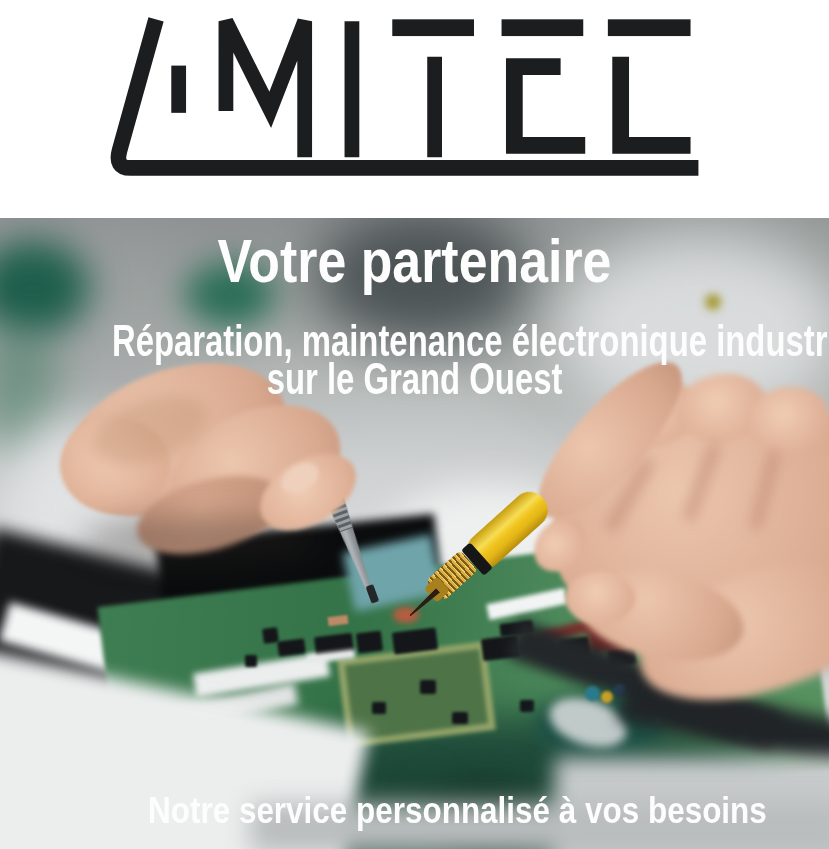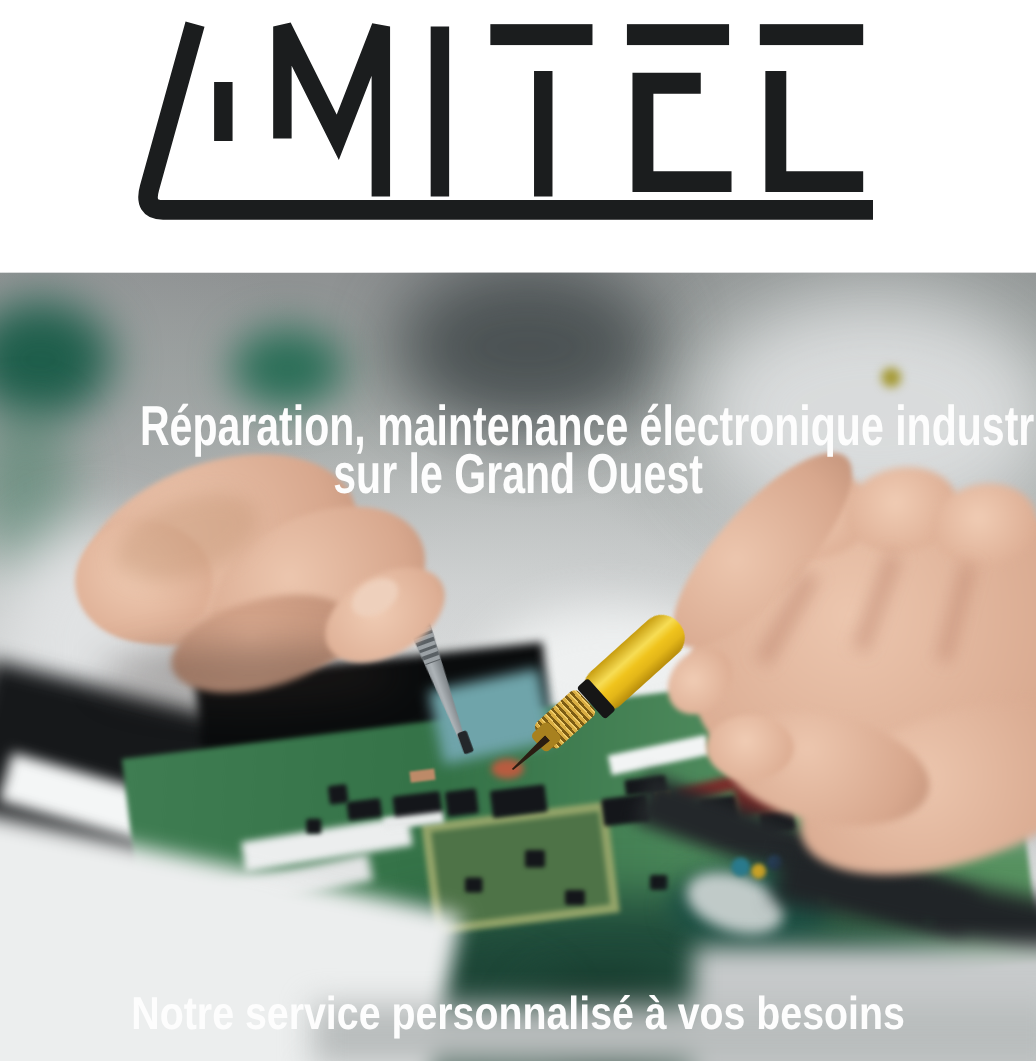--- a/index.html
+++ b/index.html
@@ -22,21 +22,21 @@
   .skin1{background:radial-gradient(circle at 40% 35%, #ecc6ae, #d8a88e 70%, #c3937a 100%);}
   .skin2{background:radial-gradient(circle at 45% 40%, #f0ccb4, #ddae94 75%, #c89678 100%);}
   .chip{background:#14161a;border-radius:2px;filter:blur(1.5px);}
   
   .overlay{position:absolute;left:0;width:100%;text-align:center;color:var(--text-white,#fdfdfd);
            font-weight:bold;margin:0;z-index:10;}
   .condense{display:block;white-space:nowrap;transform:scaleX(.85);transform-origin:50% 50%;}
   .headline{top:8px;font-size:61px;line-height:70px;}
   .subheadline{top:104px;font-size:45px;line-height:38px;}
   .subheadline .condense{transform:scaleX(.73);}
-  .tagline{top:571px;font-size:37px;line-height:43px;}
+  .tagline{top:571px;font-size:37px;line-height:43px;text-align:right;}
 </style>
 </head>
 <body>
 
 <div class="page">
 
   <header class="logo-header">
     <svg width="630" height="190" viewBox="0 0 640 190">
       <g fill="none" stroke="var(--logo-black,#1b1d1e)" stroke-linejoin="miter">
 
@@ -157,20 +157,23 @@
       <div class="s" style="left:471px;top:324px;width:12px;height:34px;background:#161616;border-radius:3px;transform:rotate(-42deg);z-index:5;"></div>
       <div class="s" style="left:429px;top:344px;width:46px;height:27px;border-radius:5px;transform:rotate(-42deg);background:repeating-linear-gradient(90deg,#7c5c14 0 2px,var(--brass-gold,#d9ad42) 2px 4px,#f0cd6a 4px 5px);z-index:5;"></div>
       <div class="s" style="left:428px;top:362px;width:18px;height:19px;background:#a8811f;border-radius:4px;transform:rotate(-42deg);z-index:5;"></div>
       <div class="s" style="left:405px;top:382px;width:38px;height:6px;background:#2b1d12;clip-path:polygon(0 40%,100% 0,100% 100%,0 60%);transform:rotate(-42deg);z-index:5;"></div>
       <div class="s el" style="left:393px;top:389px;width:26px;height:16px;background:#b85c40;filter:blur(3px);z-index:4;"></div>
 
       <div class="s el skin2" style="left:531px;top:304px;width:58px;height:46px;transform:rotate(-48deg);filter:blur(2px);z-index:6;"></div>
       <div class="s el skin2" style="left:565px;top:354px;width:70px;height:52px;filter:blur(2px);z-index:6;"></div>
     </div>
 
+    <h1 class="overlay headline">
+        <span class="condense">Votre partenaire</span>
+      </h1>
     <p class="overlay subheadline">
         <span class="condense"><span>Réparation, maintenance électronique industrielle</span><br><span>sur le Grand Ouest</span></span>
       </p>
     <p class="overlay tagline">
         <span class="condense">Notre service personnalisé à vos besoins</span>
       </p>
   </section>
 </div>
 
 </body></html>

